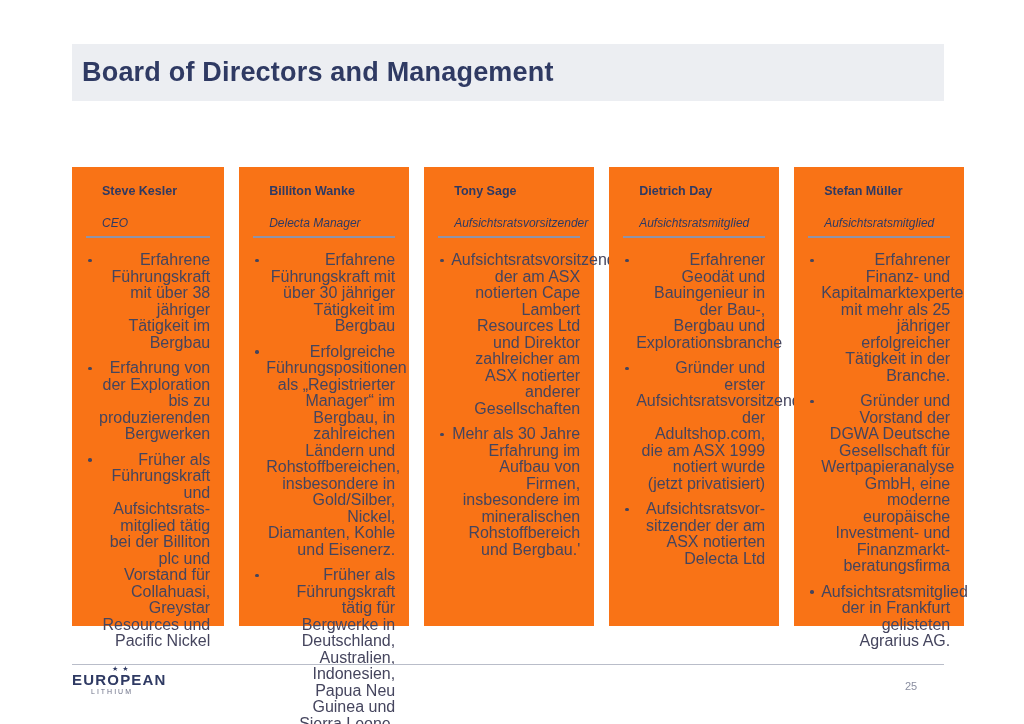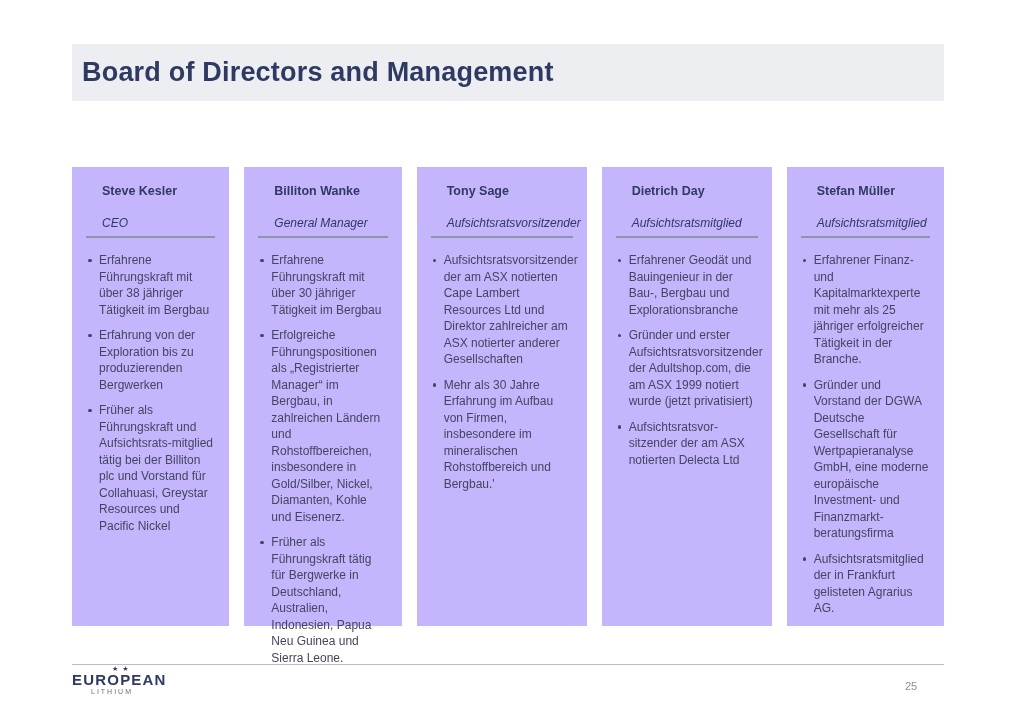--- a/index.html
+++ b/index.html
@@ -40,21 +40,21 @@
     position: absolute;
     left: 72px;
     top: 167px;
     width: 872px;
     height: 459px;
     display: flex;
     gap: 15px;
   }
   .card {
     width: 170px;
-    background: #c4b5fd;
+    background: #f97316;
     box-sizing: border-box;
     padding: 16px 14px 10px 14px;
     position: relative;
   }
   .card-header {
     padding-left: 16px;
     border-bottom: 2px solid #8f93a8;
     padding-bottom: 5px;
     min-height: 40px;
   }
@@ -72,24 +72,25 @@
     margin-top: 16px;
   }
   .bullets {
     margin: 14px 0 0 0;
     padding: 0;
     list-style: none;
   }
   .bullets li {
     position: relative;
     padding-left: 13px;
-    font-size: 12px;
+    font-size: 16px;
     line-height: 16.5px;
     color: #45455e;
     margin-bottom: 9px;
+    text-align: right;
   }
   .bullets li::before {
     content: "";
     position: absolute;
     left: 2px;
     top: 6.5px;
     width: 3.5px;
     height: 3.5px;
     border-radius: 50%;
     background: #45455e;
@@ -158,21 +159,21 @@
       <ul class="bullets">
         <li>Erfahrene Führungskraft mit über 38 jähriger Tätigkeit im Bergbau</li>
         <li>Erfahrung von der Exploration bis zu produzierenden Bergwerken</li>
         <li>Früher als Führungskraft und Aufsichtsrats-mitglied tätig bei der Billiton plc und Vorstand für  Collahuasi, Greystar Resources und Pacific Nickel</li>
       </ul>
     </div>
 
     <div class="card">
       <div class="card-header">
         <div class="person-name">Billiton Wanke</div>
-        <div class="person-role">General Manager</div>
+        <div class="person-role">Delecta Manager</div>
       </div>
       <ul class="bullets">
         <li>Erfahrene Führungskraft mit über 30 jähriger Tätigkeit im Bergbau</li>
         <li>Erfolgreiche Führungspositionen als „Registrierter Manager“ im Bergbau,  in zahlreichen Ländern und Rohstoffbereichen, insbesondere in Gold/Silber, Nickel, Diamanten, Kohle und Eisenerz.</li>
         <li>Früher als Führungskraft tätig für Bergwerke in Deutschland, Australien, Indonesien, Papua Neu Guinea und Sierra Leone.</li>
       </ul>
     </div>
 
     <div class="card">
       <div class="card-header">

